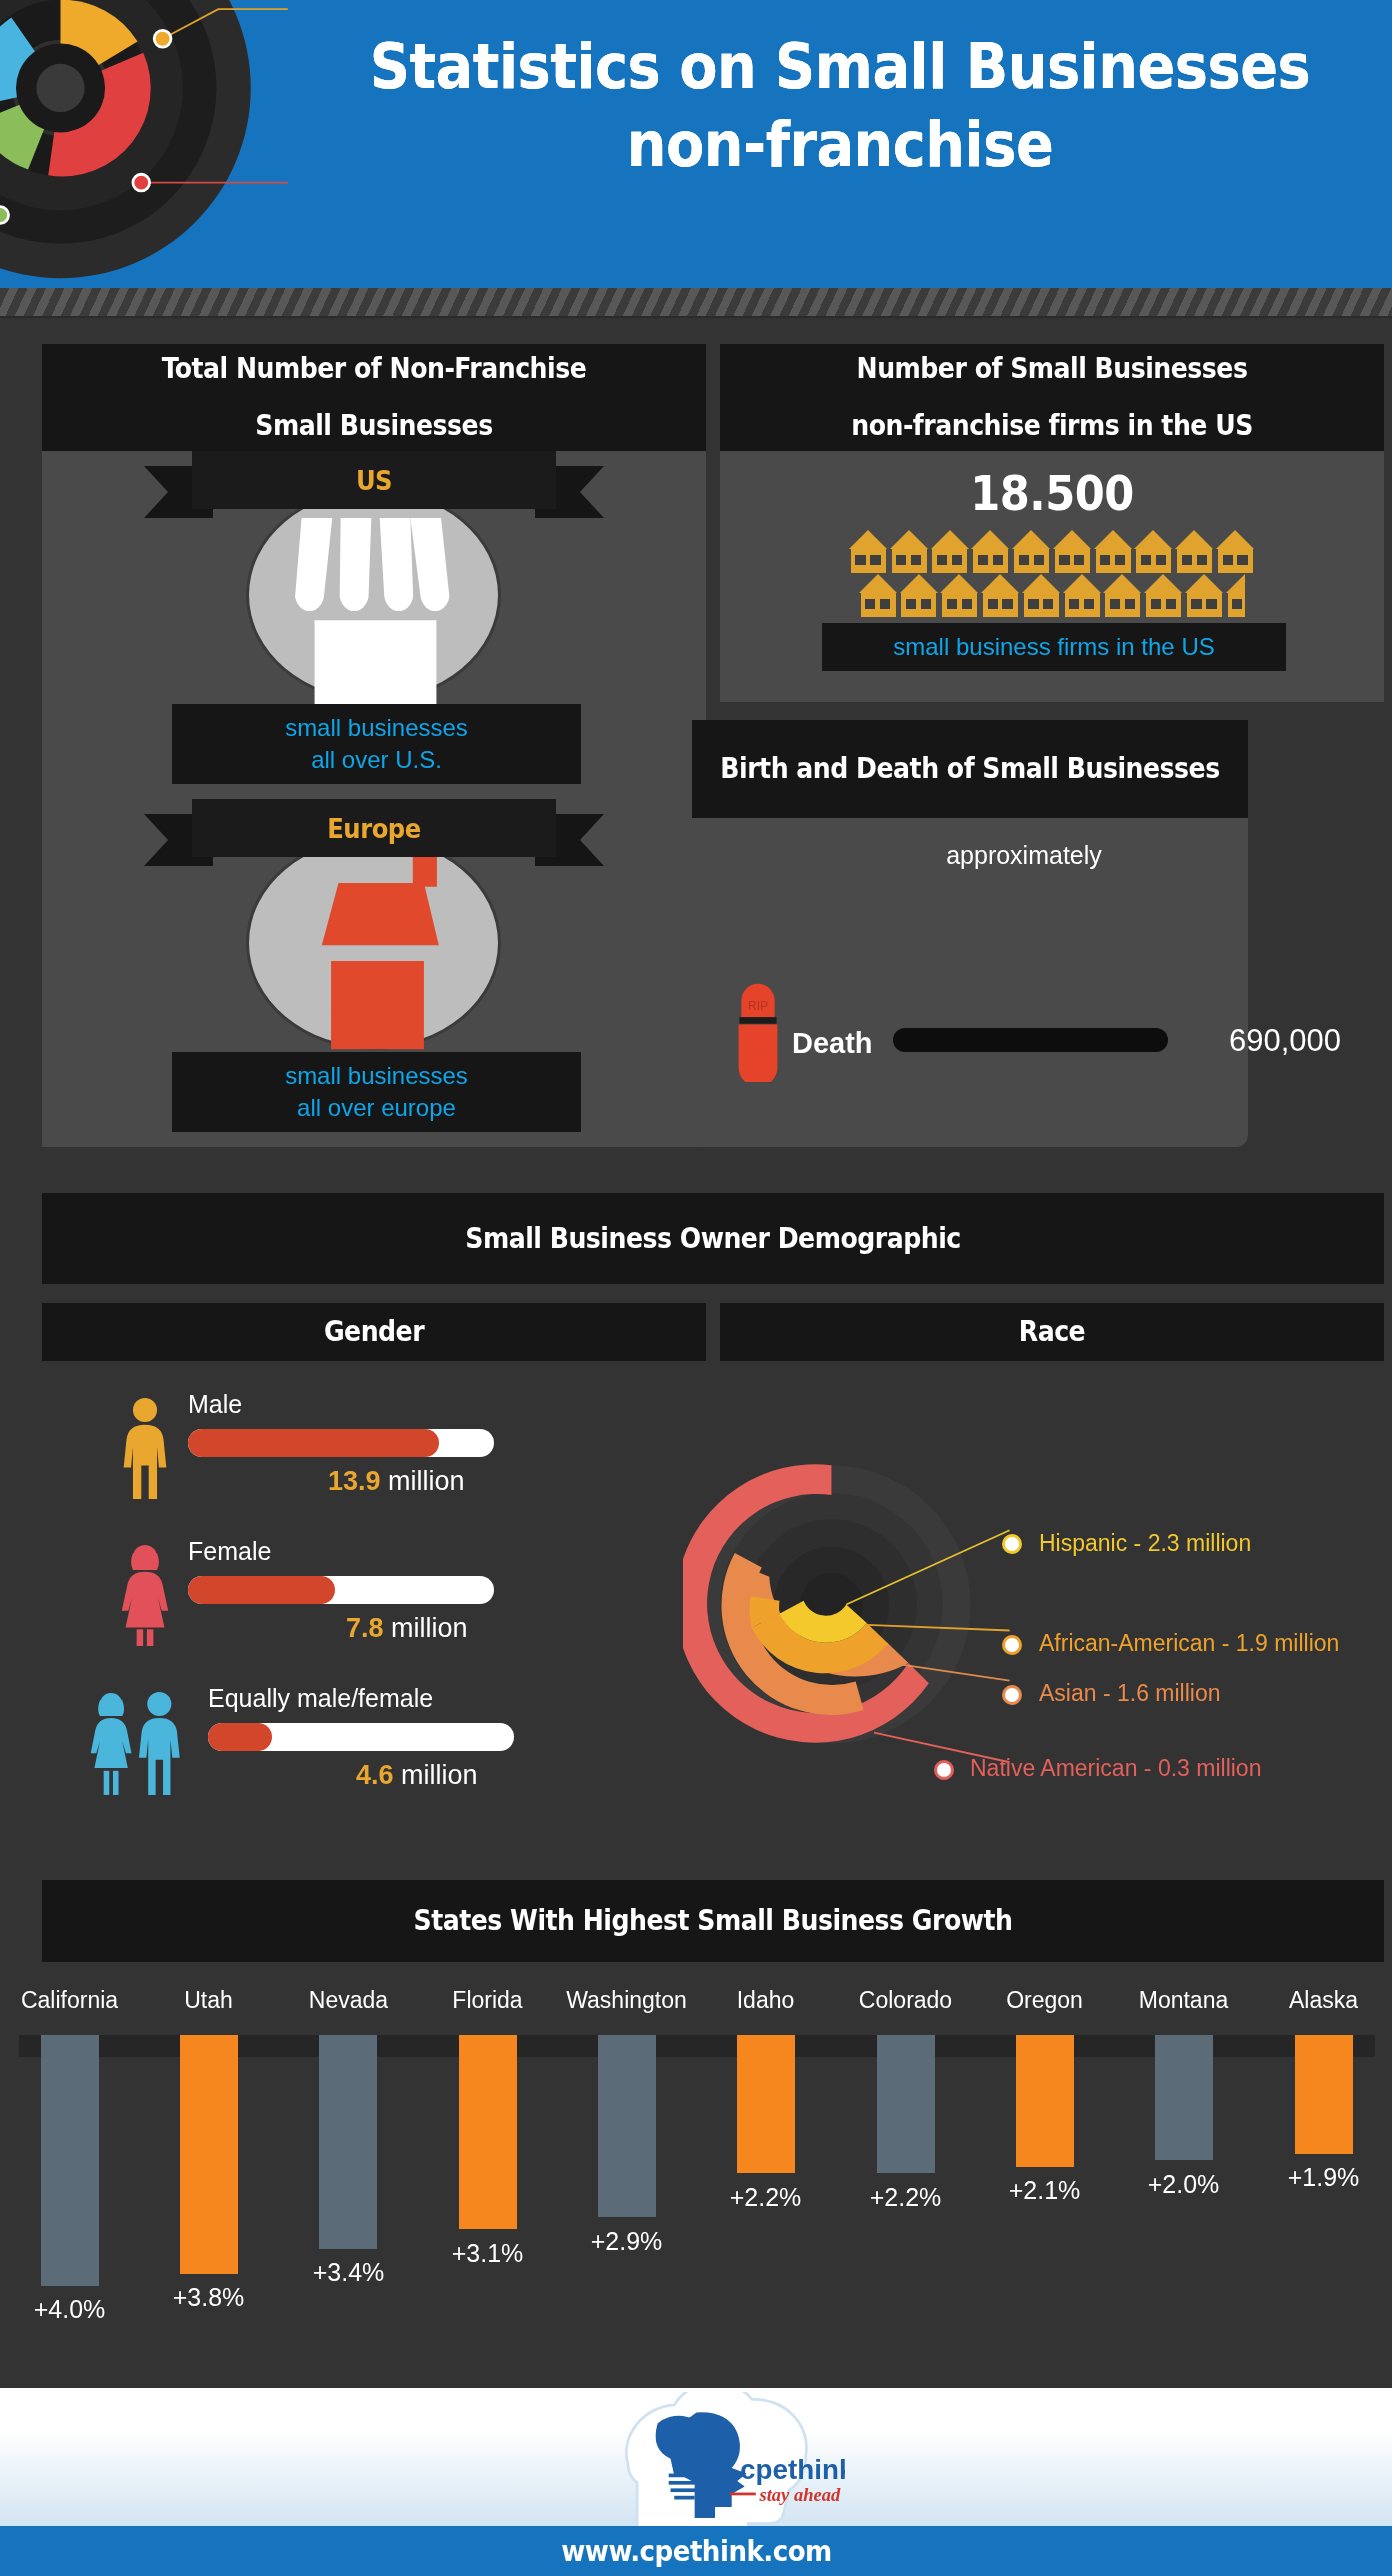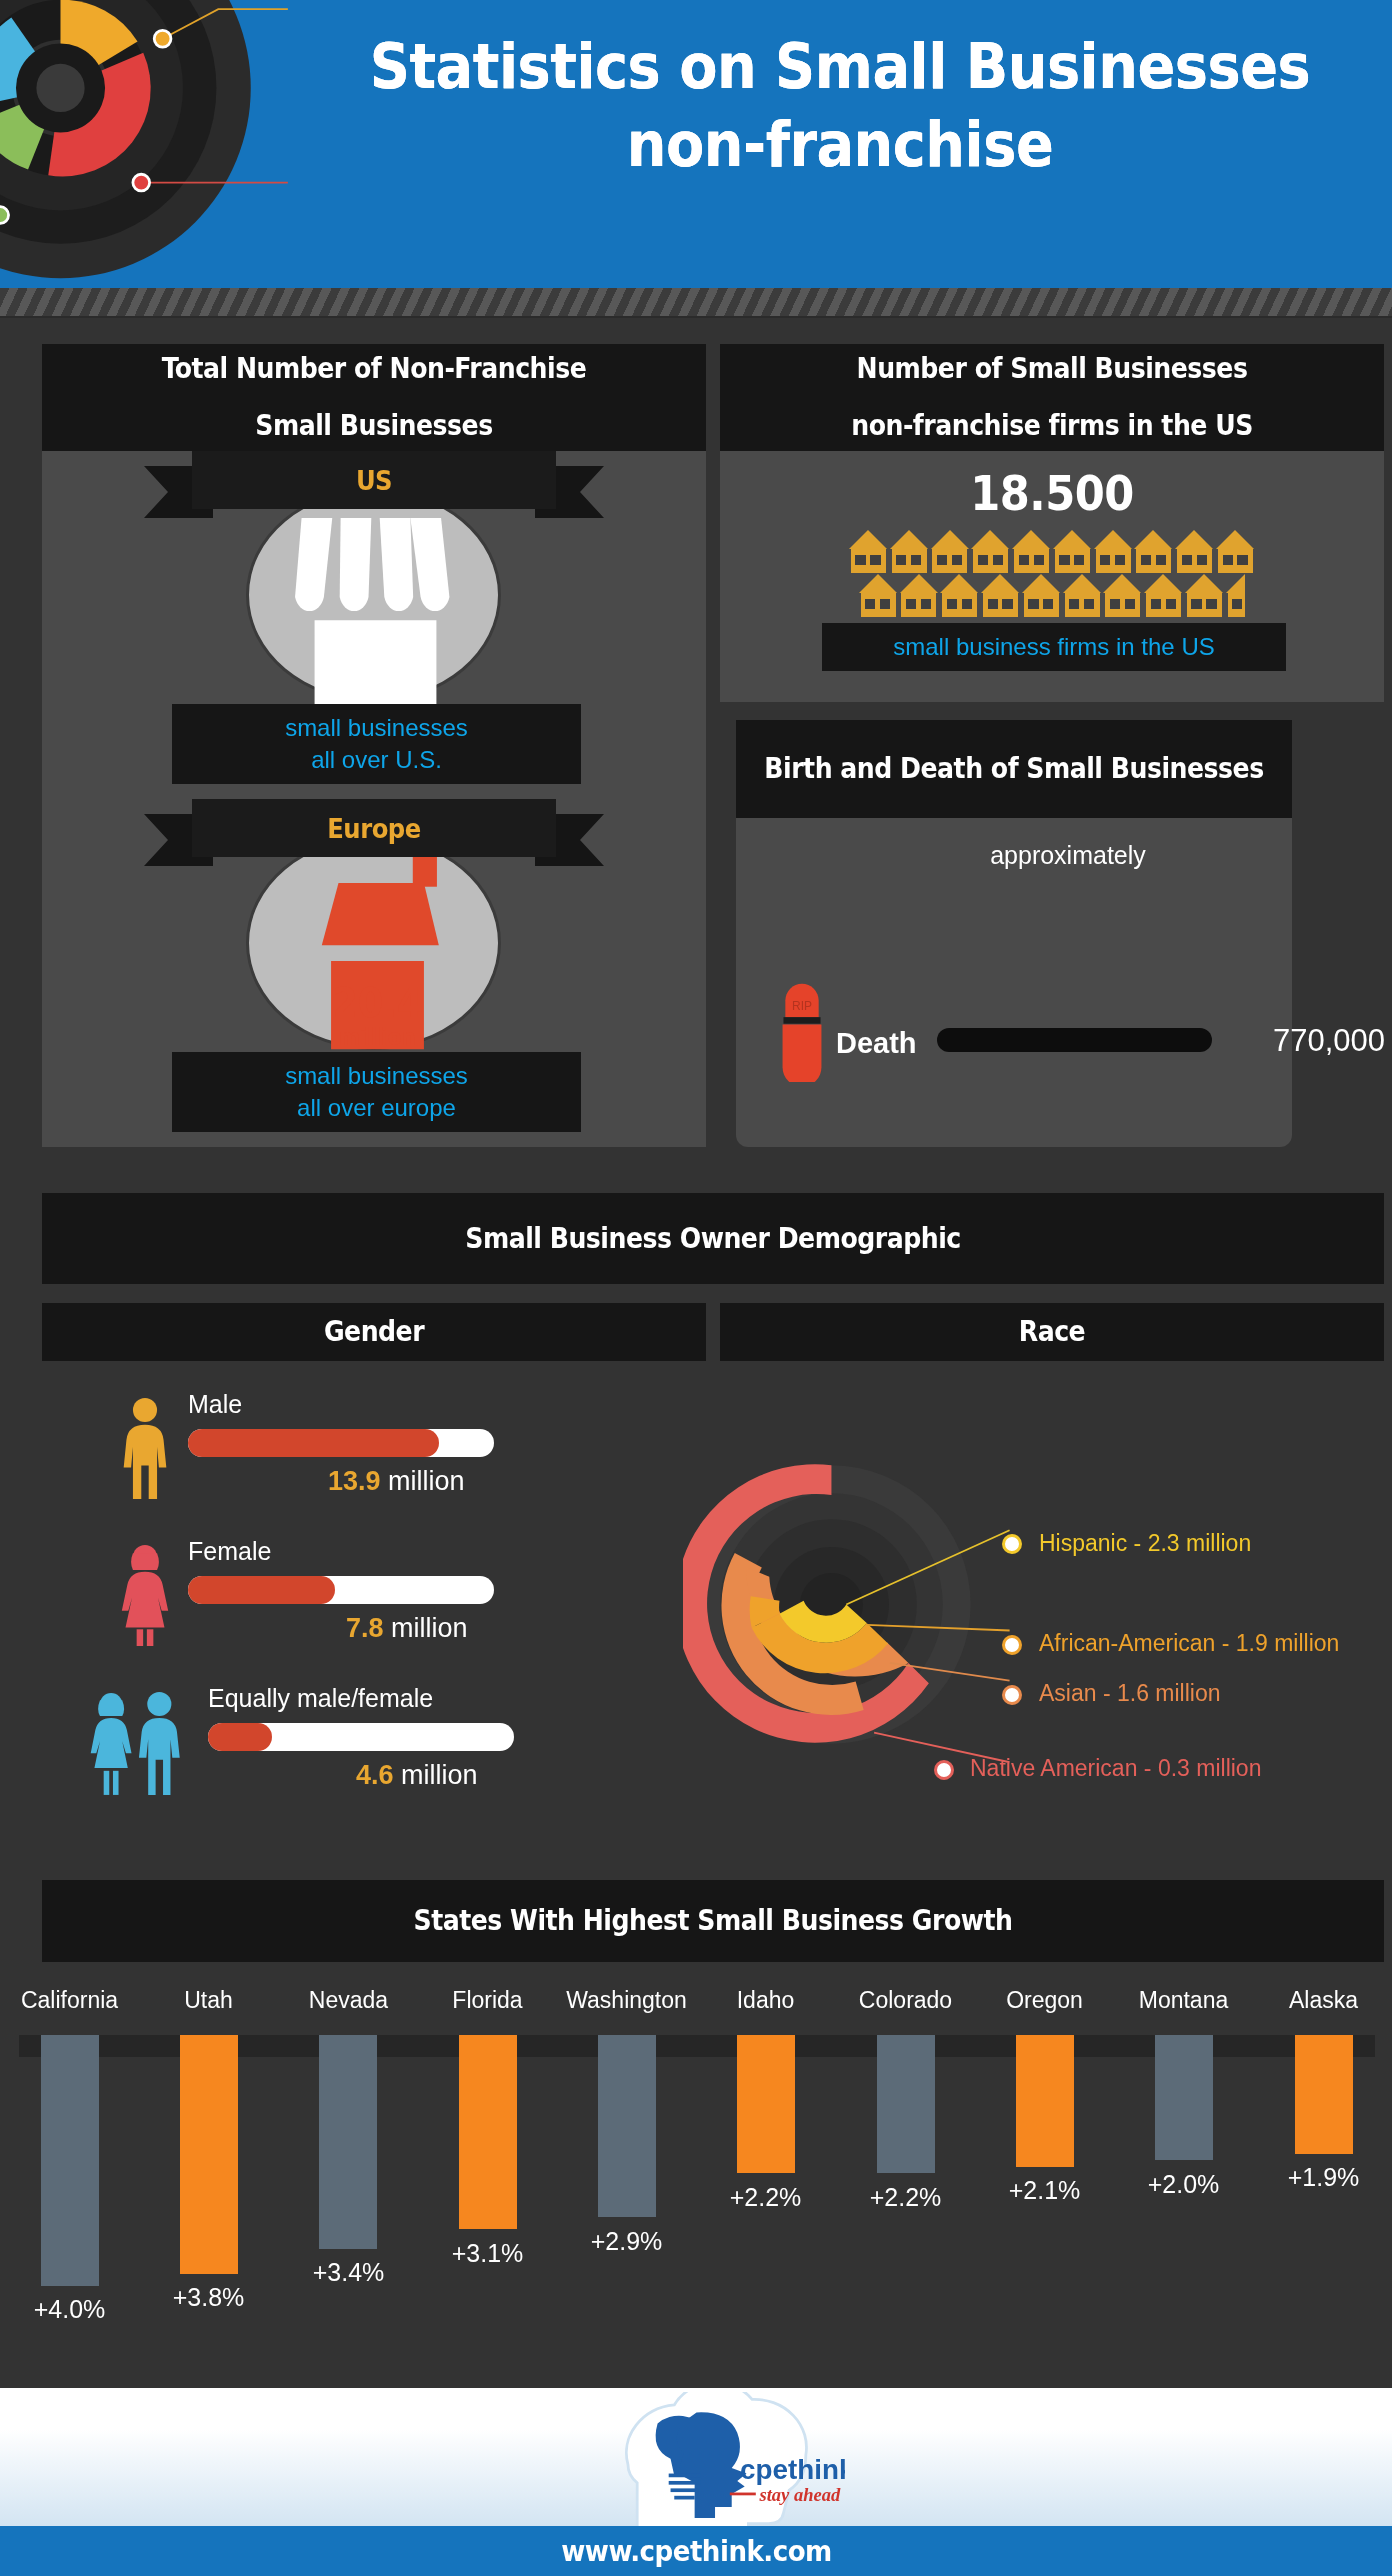--- a/index.html
+++ b/index.html
@@ -196,39 +196,39 @@
   <div class="cond" style="position:absolute; top:121px; left:0; width:664px; text-align:center; color:#fff; font-size:48px;">18.500</div>
   <div style="position:absolute; top:186px; left:0; width:664px; text-align:center; font-size:0;">
     <span class="house"><i class="roof"></i><i class="body"></i><i class="w1"></i><i class="w2"></i></span><span class="house"><i class="roof"></i><i class="body"></i><i class="w1"></i><i class="w2"></i></span><span class="house"><i class="roof"></i><i class="body"></i><i class="w1"></i><i class="w2"></i></span><span class="house"><i class="roof"></i><i class="body"></i><i class="w1"></i><i class="w2"></i></span><span class="house"><i class="roof"></i><i class="body"></i><i class="w1"></i><i class="w2"></i></span><span class="house"><i class="roof"></i><i class="body"></i><i class="w1"></i><i class="w2"></i></span><span class="house"><i class="roof"></i><i class="body"></i><i class="w1"></i><i class="w2"></i></span><span class="house"><i class="roof"></i><i class="body"></i><i class="w1"></i><i class="w2"></i></span><span class="house"><i class="roof"></i><i class="body"></i><i class="w1"></i><i class="w2"></i></span><span class="house"><i class="roof"></i><i class="body"></i><i class="w1"></i><i class="w2"></i></span>
   </div>
   <div style="position:absolute; top:230px; left:0; width:664px; text-align:center; font-size:0;">
     <span class="house"><i class="roof"></i><i class="body"></i><i class="w1"></i><i class="w2"></i></span><span class="house"><i class="roof"></i><i class="body"></i><i class="w1"></i><i class="w2"></i></span><span class="house"><i class="roof"></i><i class="body"></i><i class="w1"></i><i class="w2"></i></span><span class="house"><i class="roof"></i><i class="body"></i><i class="w1"></i><i class="w2"></i></span><span class="house"><i class="roof"></i><i class="body"></i><i class="w1"></i><i class="w2"></i></span><span class="house"><i class="roof"></i><i class="body"></i><i class="w1"></i><i class="w2"></i></span><span class="house"><i class="roof"></i><i class="body"></i><i class="w1"></i><i class="w2"></i></span><span class="house"><i class="roof"></i><i class="body"></i><i class="w1"></i><i class="w2"></i></span><span class="house"><i class="roof"></i><i class="body"></i><i class="w1"></i><i class="w2"></i></span><span class="house" style="width:19.5px;overflow:hidden;"><i class="roof"></i><i class="body"></i><i class="w1"></i></span>
   </div>
   <div class="band" style="position:absolute; left:102px; top:279px; width:464px;">small business firms in the US</div>
 </div>
 
-<div class="panel" style="left:736px; top:720px; width:556px; height:427px;border-radius:12px;">
+<div class="panel" style="left:692px; top:720px; width:556px; height:427px;border-radius:12px;">
   <div class="panel-head cond" style="height:98px;">
     <span>Birth and Death of Small Businesses</span>
   </div>
   <div style="position:absolute; top:121px; left:0; width:664px; text-align:center; color:#fff; font-size:25px;">approximately</div>
 
 
   <div style="position:absolute; left:28px; top:262px; width:636px; height:102px;">
     <svg style="position:absolute; left:13px; top:0;" width="50" height="100" viewBox="0 0 54 108">
       <path d="M9 38 V20 a18 18 0 0 1 36 0 V38 Z" fill="#E5432A"></path>
       <text x="27" y="30" text-anchor="middle" font-family="Liberation Sans,sans-serif" font-size="13" fill="#b5331f">RIP</text>
       <rect x="7" y="38" width="40" height="7" fill="#1c1c1c"></rect>
       <path d="M6 46 h42 v46 a21 21 0 0 1 -42 0 Z" fill="#E5432A"></path>
     </svg>
     <div style="position:absolute; left:72px; top:45px; color:#fff; font-size:29px; font-weight:bold;">Death</div>
     <div class="bar-track" style="position:absolute; left:173px; top:46px; width:316px; background:transparent;">
       <div class="bar-fill" style="width:87%; background:#0d0d0d;"></div>
     </div>
-    <div style="position:absolute; left:509px; top:41px; color:#fff; font-size:31px;">770,000</div>
+    <div style="position:absolute; left:509px; top:41px; color:#fff; font-size:31px;">690,000</div>
   </div>
 </div>
 
 <div style="position:absolute; left:42px; top:1193px; width:1342px; height:669px;">
   <div class="panel-head cond" style="width:1342px; height:91px;">
     <span>Small Business Owner Demographic</span>
   </div>
 
   <div style="position:absolute; left:0; top:110px; width:664px; height:553px;">
     <div class="panel-head cond" style="height:58px;">

